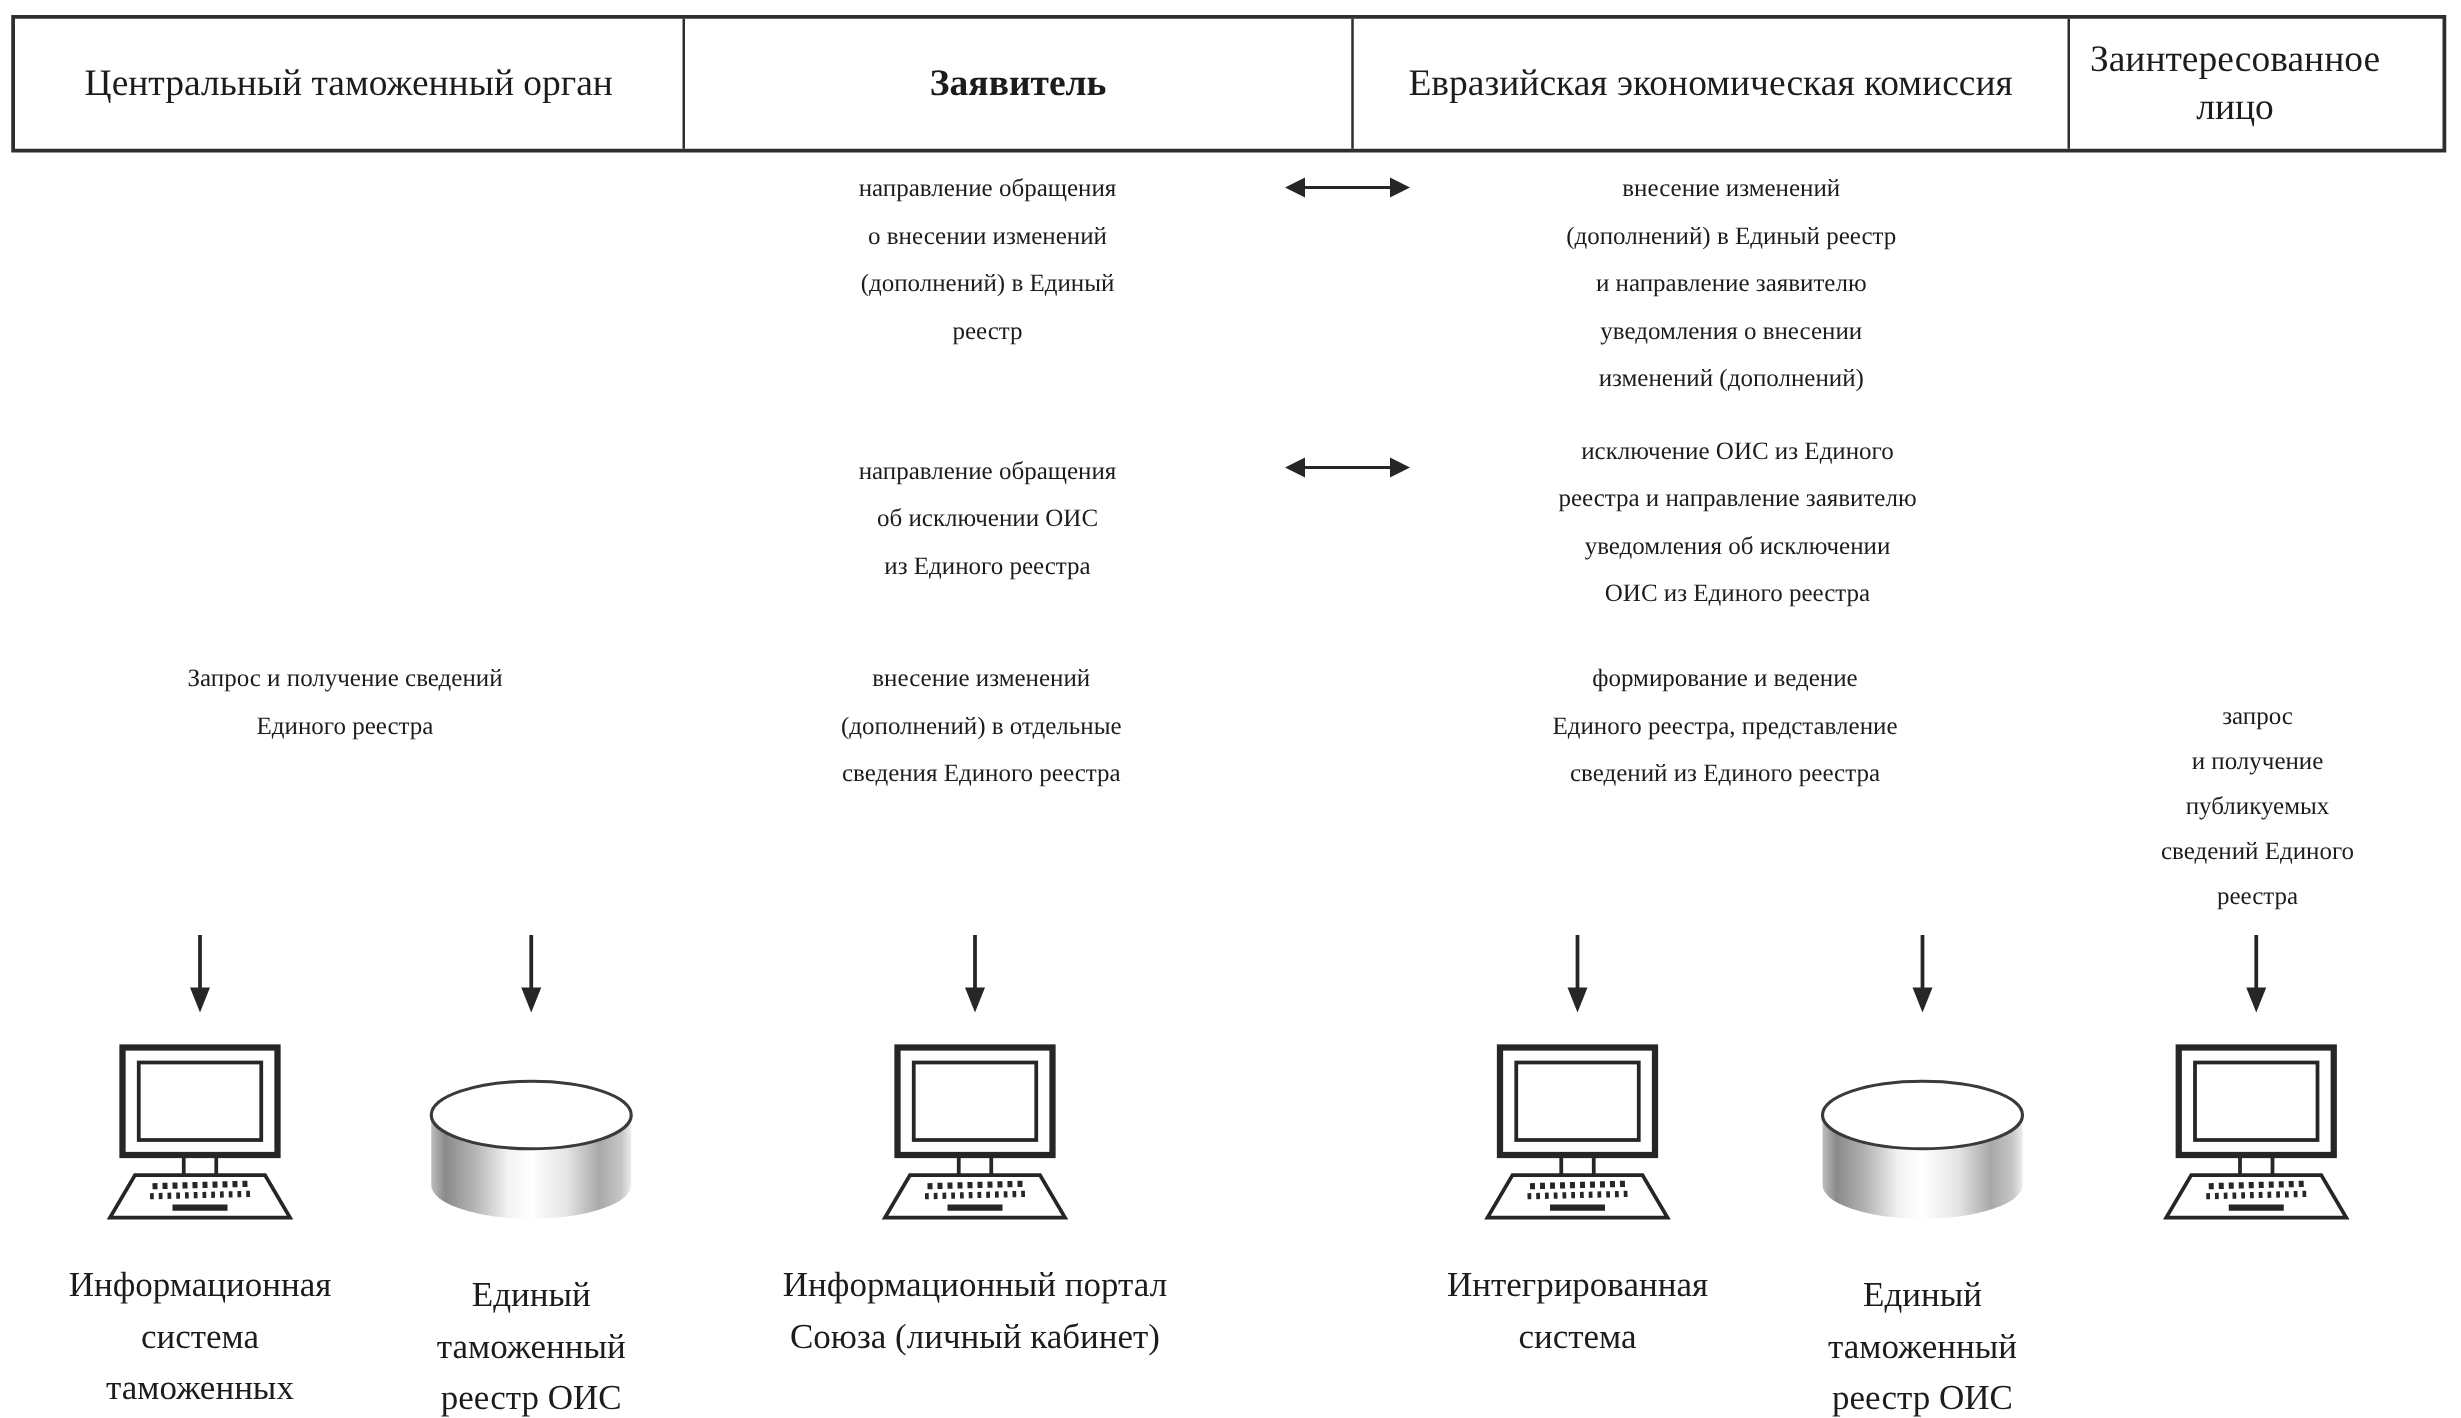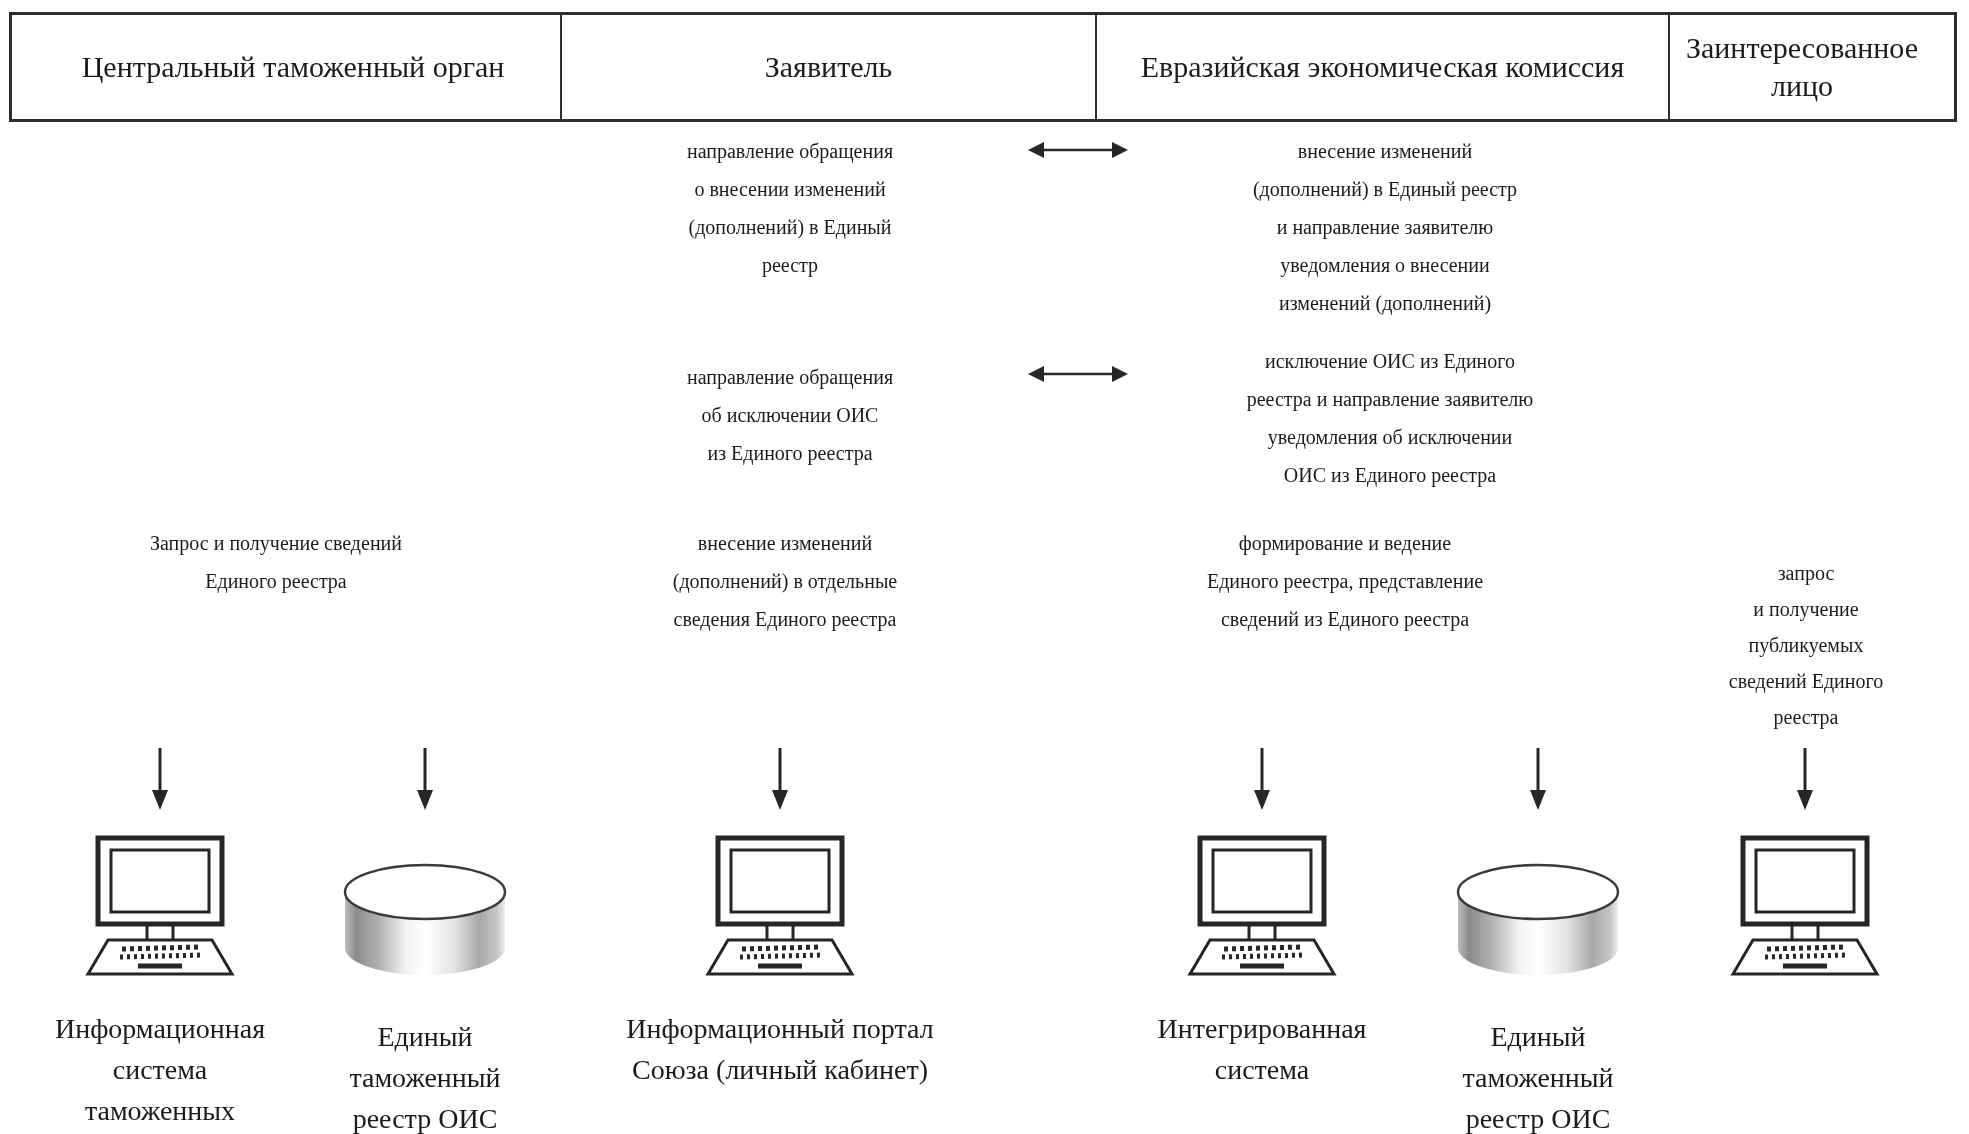--- a/index.html
+++ b/index.html
@@ -10,50 +10,49 @@
     font-family:"Liberation Serif","DejaVu Serif",serif;
     color:#1c1c1c;
     overflow:hidden;
   }
   
   .header{
     position:absolute;left:9px;top:12px;width:1948px;height:110px;
     border:3px solid #2e2e2e;
     display:flex;box-sizing:border-box;
     background:#ffffff;
-    padding-left:14px;
   }
   .lane{
     display:flex;align-items:center;justify-content:center;
     text-align:center;
     font-size:30px;line-height:38px;
     border-right:2px solid #2e2e2e;
     box-sizing:border-box;
     padding:0 14px;
   }
   .lane:last-child{border-right:none;}
   .lane.c1{width:536px;}
-  .lane.c2{width:535px;}
+  .lane.c2{width:535px;font-weight:bold;}
   .lane.c3{width:573px;}
   .lane.c4{width:264px;}
 
   
   .txt{
     position:absolute;
     text-align:center;
     font-size:20px;line-height:38px;
     white-space:pre-line;
   }
   .r1a{left:540px;top:132px;width:500px;}
   .r1c{left:1105px;top:132px;width:560px;}
   .r2a{left:540px;top:358px;width:500px;}
   .r2c{left:1110px;top:342px;width:560px;}
   .r3-central{left:16px;top:524px;width:520px;}
   .r3a{left:535px;top:524px;width:500px;}
-  .r3c{left:1065px;top:524px;width:560px;}
+  .r3c{left:1100px;top:524px;width:560px;}
   .r3i{left:1660px;top:555px;width:292px;line-height:36px;}
 
   .harrow{position:absolute;width:104px;height:24px;}
   .harrow1{left:1026px;top:138px;}
   .harrow2{left:1026px;top:362px;}
 
   
   .sys{
     position:absolute;top:748px;
     display:flex;flex-direction:column;align-items:center;

